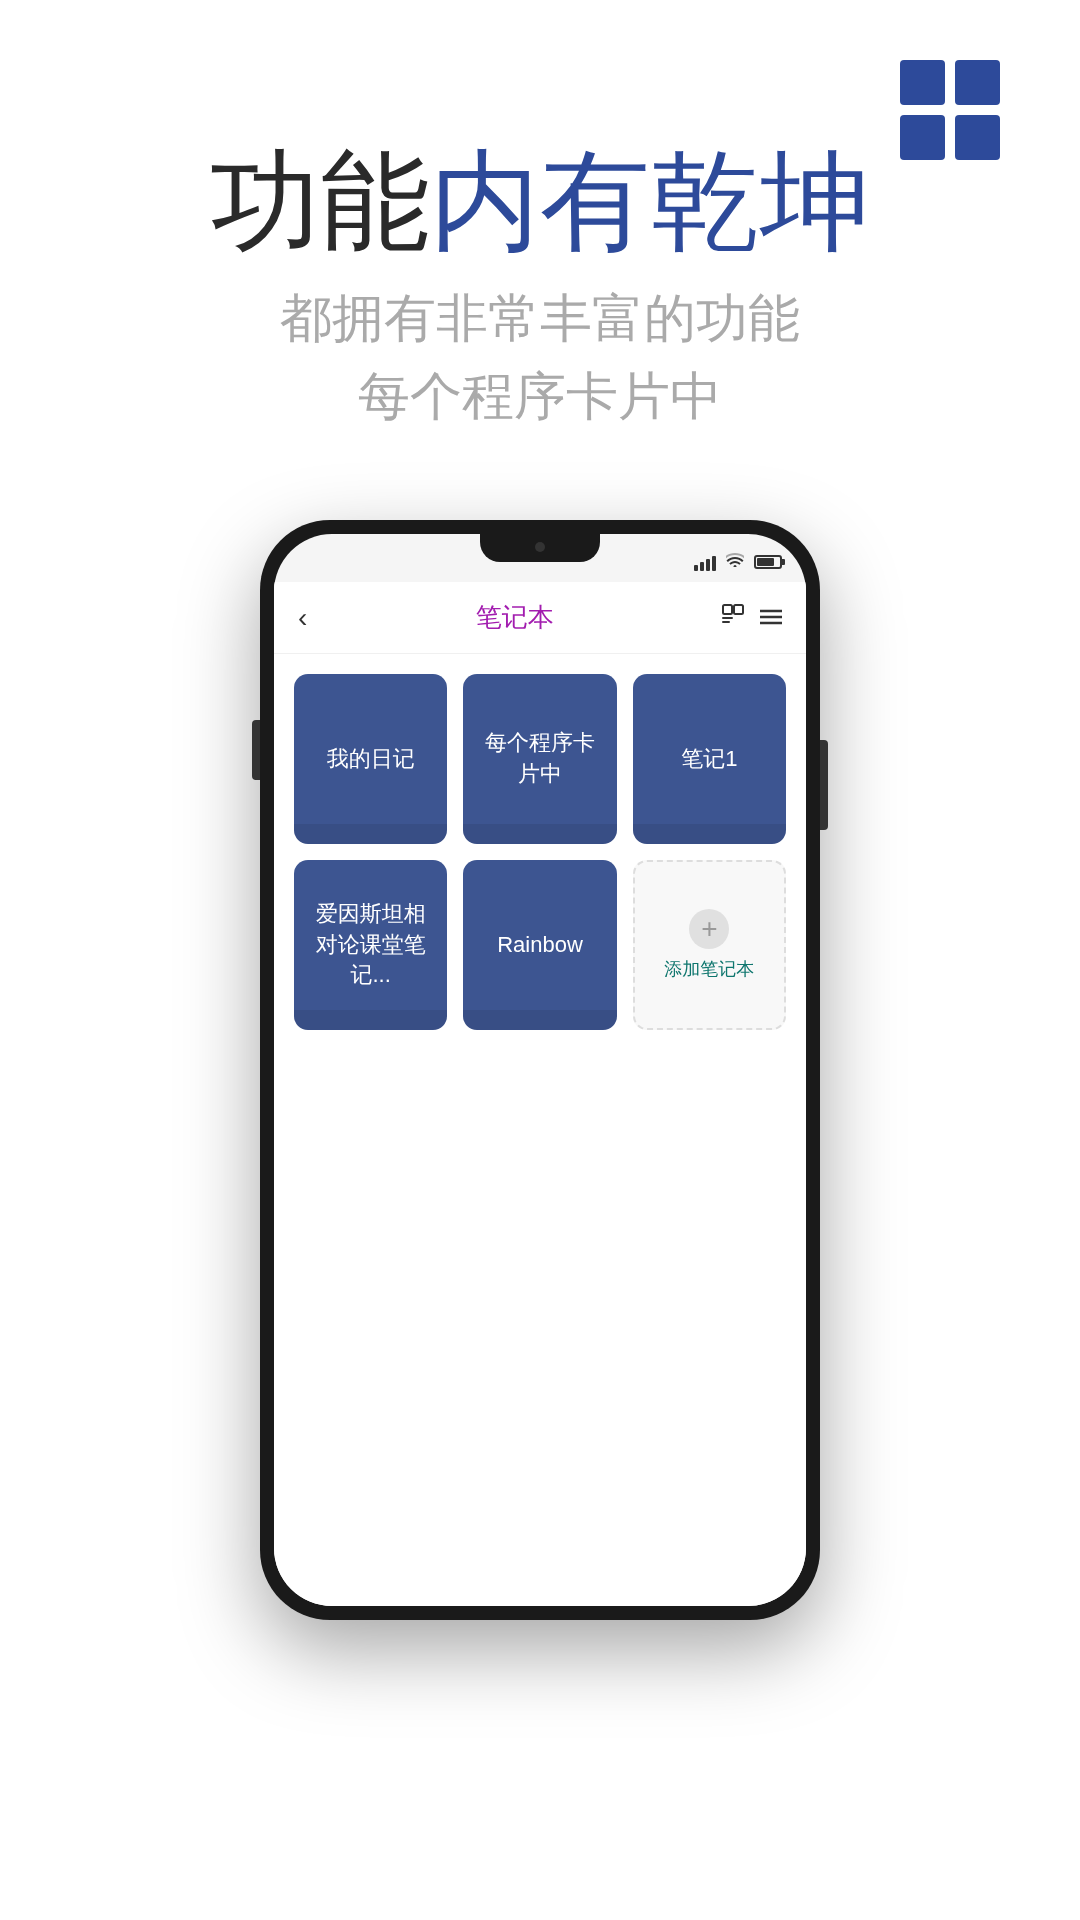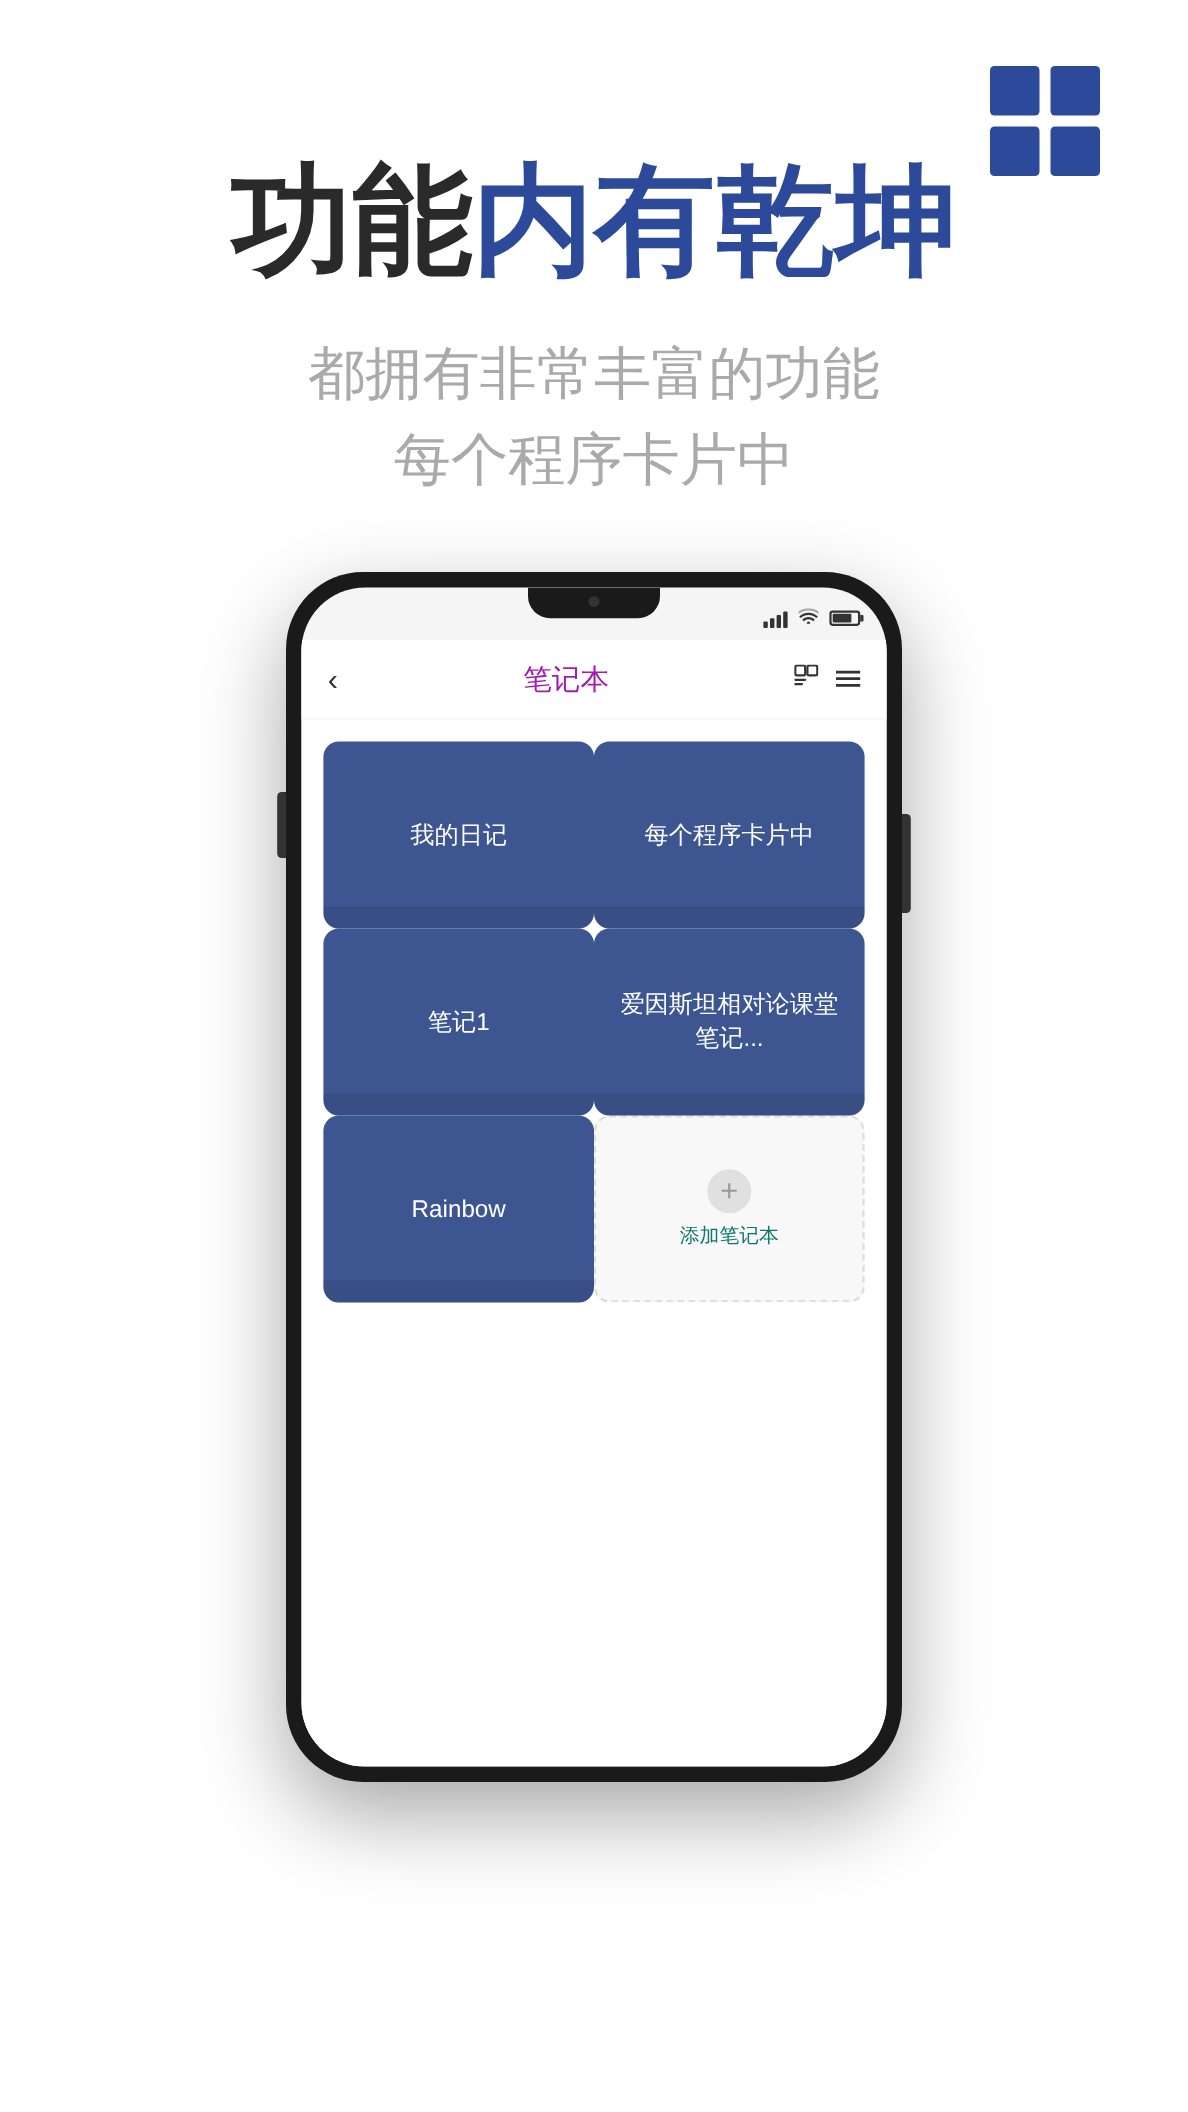--- a/index.html
+++ b/index.html
@@ -34,23 +34,23 @@
       position: absolute;
       top: 140px;
       left: 0;
       right: 0;
       text-align: center;
       padding: 0 60px;
     }
 
     .hero-title {
       font-size: 110px;
-      font-weight: 700;
+      font-weight: 400;
       line-height: 1.1;
-      margin-bottom: 40px;
+      margin-bottom: 18px;
     }
     .hero-title .black-text {
       color: #2a2a2a;
     }
     .hero-title .blue-text {
       color: #2d4a9a;
     }
 
     .hero-subtitle {
       font-size: 52px;
@@ -235,21 +235,22 @@
     }
 
     .header-icon {
       font-size: 22px;
       color: #333;
     }
 
     
     .notebook-grid {
       display: grid;
-      grid-template-columns: 1fr 1fr;
+      grid-template-columns: 1fr 1fr 1fr;
+      gap: 16px;
       padding: 20px 20px;
     }
 
     .notebook-card {
       background: #3d5591;
       border-radius: 14px;
       height: 170px;
       display: flex;
       align-items: center;
       justify-content: center;

